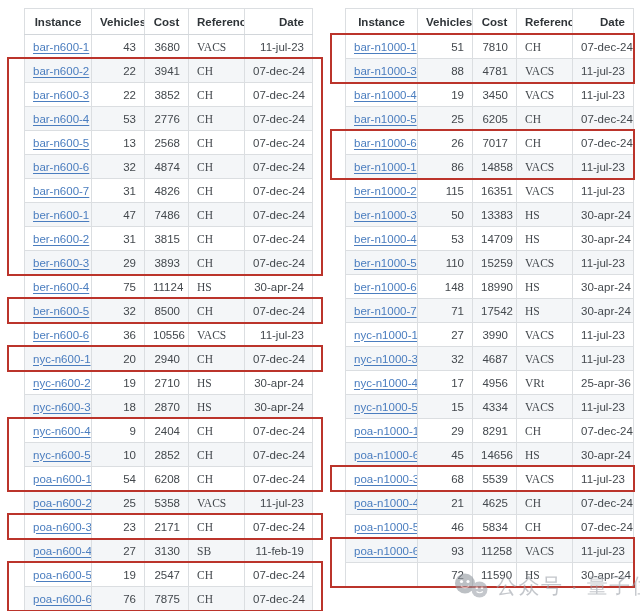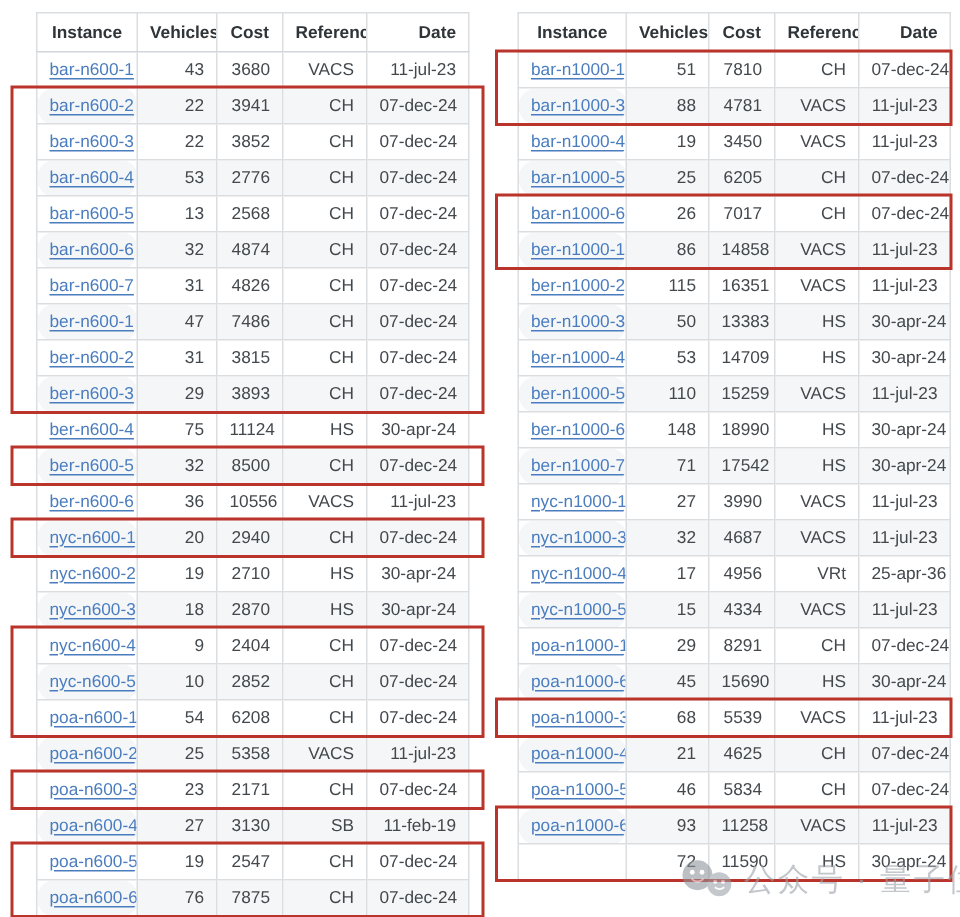--- a/index.html
+++ b/index.html
@@ -38,23 +38,23 @@
   thead th {
     height: 25px;
     font-weight: bold;
     color: #2f3438;
     text-align: center;
     background: #ffffff;
     border-bottom-color: #d2d6da;
     margin-top: 38px;
   }
   thead th:nth-child(5) { text-align: right; }
-  tbody td:nth-child(1) { text-align: right; border-radius: 11px; }
+  tbody td:nth-child(1) { text-align: right; }
   tbody td:nth-child(2), tbody td:nth-child(3), tbody td:nth-child(5) { text-align: right; }
-  tbody td:nth-child(4) { text-align: right; }
+  tbody td:nth-child(4) { text-align: left; font-family: Liberation Serif, serif; }
   tbody tr:nth-child(even) td { background: var(--stripe); }
 
   
   #table-0 col:nth-child(1) { width: 67px; }
   #table-0 col:nth-child(2) { width: 53px; }
   #table-0 col:nth-child(3) { width: 44px; }
   #table-0 col:nth-child(4) { width: 56px; }
   #table-0 col:nth-child(5) { width: 68px; }
   #table-1 col:nth-child(1) { width: 72px; }
   #table-1 col:nth-child(2) { width: 55px; }
@@ -432,21 +432,21 @@
           <tr>
             <td><a href="#" class="inst-link">poa-n1000-1</a></td>
             <td>29</td>
             <td>8291</td>
             <td>CH</td>
             <td>07-dec-24</td>
           </tr>
           <tr>
             <td><a href="#" class="inst-link">poa-n1000-6</a></td>
             <td>45</td>
-            <td>15690</td>
+            <td>14656</td>
             <td>HS</td>
             <td>30-apr-24</td>
           </tr>
           <tr>
             <td><a href="#" class="inst-link">poa-n1000-3</a></td>
             <td>68</td>
             <td>5539</td>
             <td>VACS</td>
             <td>11-jul-23</td>
           </tr>

